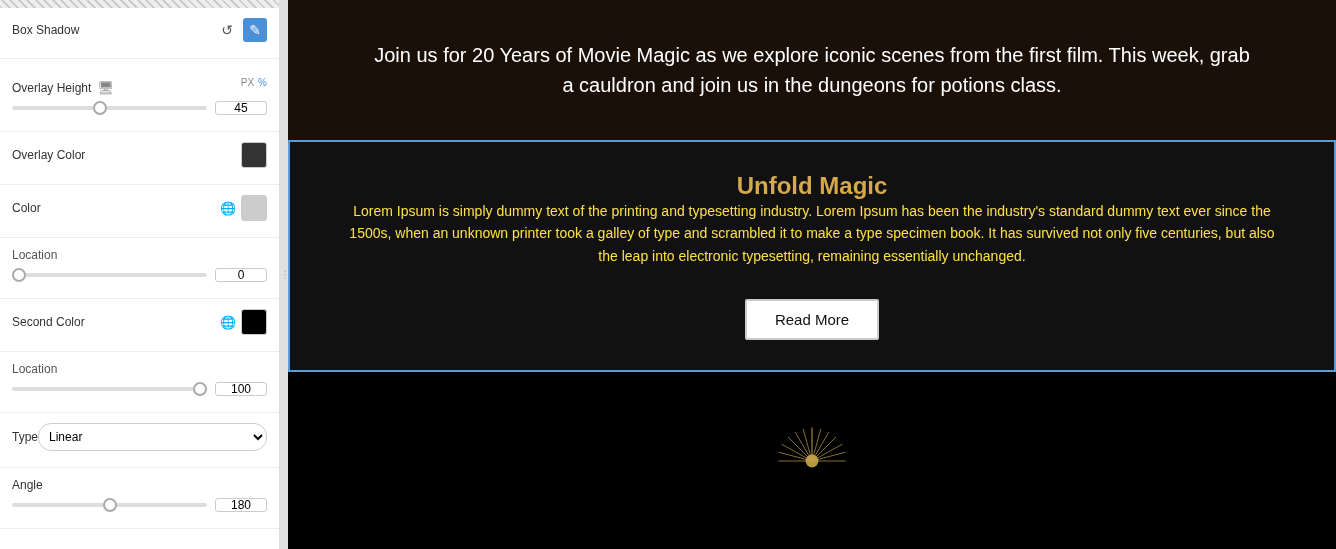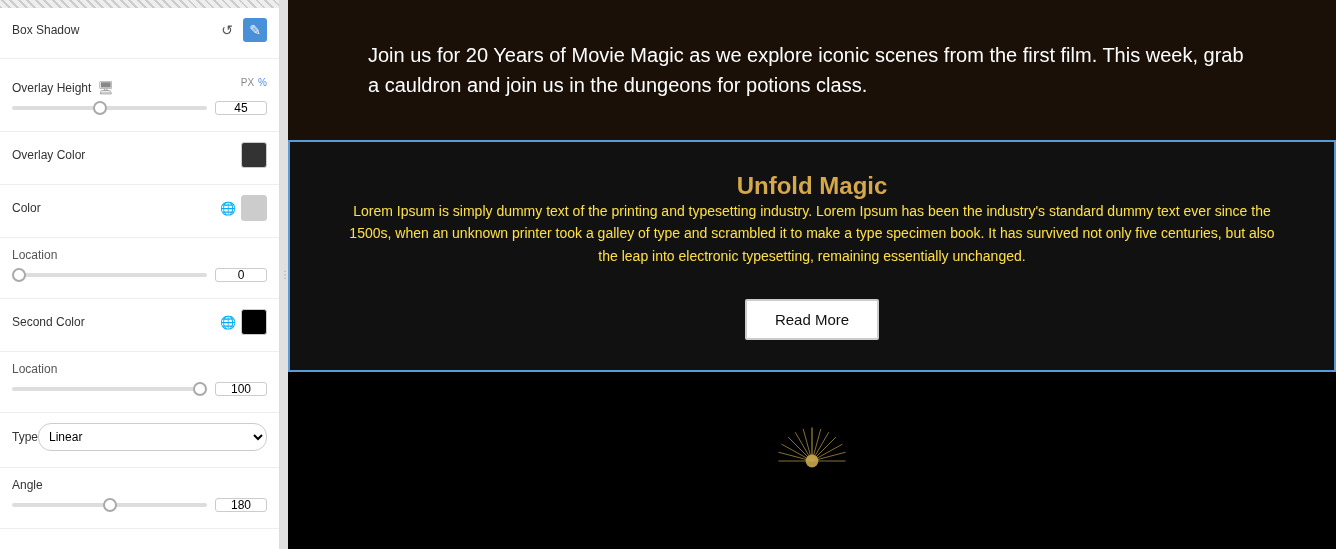--- a/index.html
+++ b/index.html
@@ -134,21 +134,21 @@
       flex: 1;
       display: flex;
       flex-direction: column;
       overflow: hidden;
     }
 
     
     .hero-section {
       background: #1a1008;
       padding: 30px 80px;
-      text-align: left;
+      text-align: center;
       color: #fff;
       font-size: 20px;
       line-height: 1.5;
       min-height: 140px;
       display: flex; align-items: center; justify-content: center;
     }
 
     
     .overlay-card {
       background: #111;

